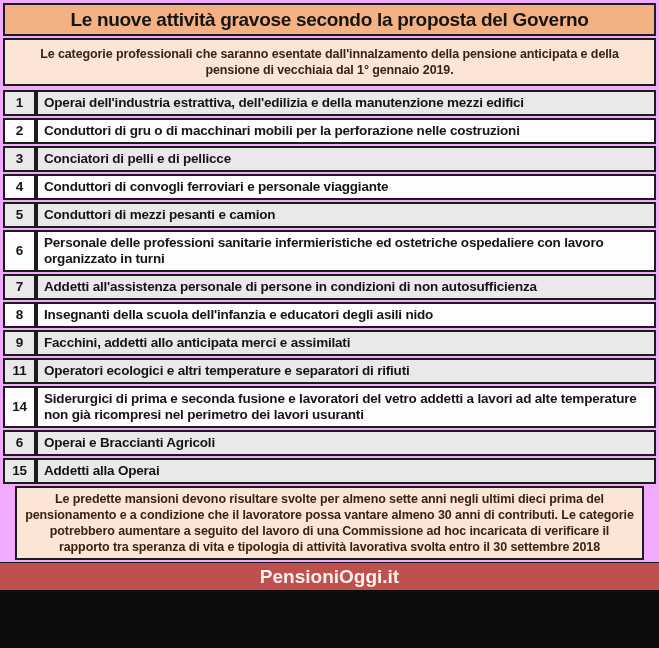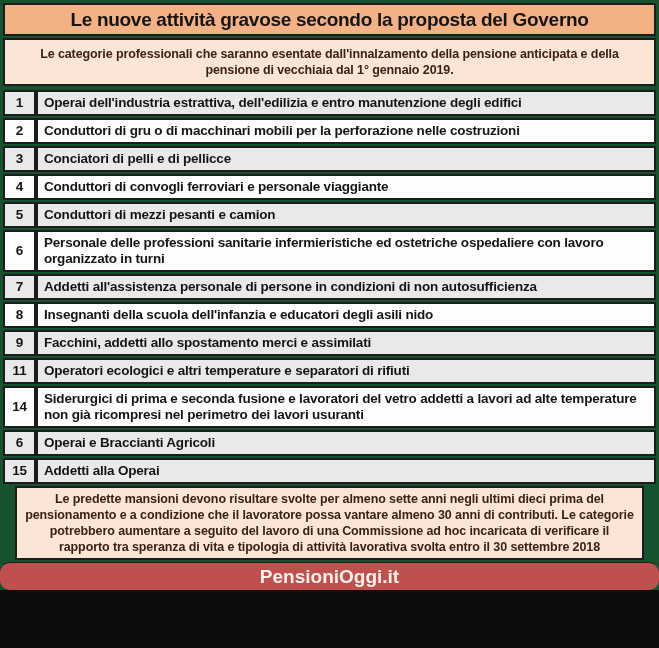--- a/index.html
+++ b/index.html
@@ -11,21 +11,21 @@
     --brand-text:#fdf3ec;
     --border:#1c1c1c;
     --bottom-bar:#0d0d0d;
     --text:#151515;
     --note-text:#3a2315;
   }
   *{box-sizing:border-box;margin:0;padding:0;}
   html,body{background:#fff;}
   body{font-family:"Liberation Sans","DejaVu Sans",sans-serif;}
   .page{
-    width:659px;height:648px;background:#14532d;
+    width:659px;height:648px;background:#f0abfc;
     display:flex;flex-direction:column;overflow:hidden;
   }
   .title-bar{
     margin:3px 3px 2px 3px;
     border:2px solid var(--border);
     background:var(--title-bg);
     height:33px;flex:0 0 33px;
     display:flex;align-items:center;justify-content:center;
     font-size:19px;font-weight:bold;letter-spacing:-0.3px;
     color:var(--text);
@@ -68,41 +68,40 @@
     color:var(--note-text);
   }
   .brand-bar{
     margin-top:2px;
     background:var(--brand-bg);
     border-top:1px solid var(--border);
     height:28px;flex:0 0 28px;
     display:flex;align-items:center;justify-content:center;
     font-size:19px;font-weight:bold;
     color:var(--brand-text);
-    border-radius:10px;
   }
   .bottom-bar{
     flex:1 1 auto;min-height:6px;
     background:var(--bottom-bar);
   }
 </style>
 </head>
 <body>
 
 <div class="page">
 
   <div class="title-bar">Le nuove attività gravose secondo la proposta del Governo</div>
 
   <div class="subtitle-bar">Le categorie professionali che saranno esentate dall'innalzamento della pensione anticipata e della pensione di vecchiaia dal 1° gennaio 2019.</div>
 
   <table class="gravose">
     <tbody>
         <tr class="odd">
           <td class="num">1</td>
-          <td class="txt">Operai dell'industria estrattiva, dell'edilizia e entro manutenzione degli edifici</td>
+          <td class="txt">Operai dell'industria estrattiva, dell'edilizia e della manutenzione mezzi edifici</td>
         </tr>
         <tr class="even">
           <td class="num">2</td>
           <td class="txt">Conduttori di gru o di macchinari mobili per la perforazione nelle costruzioni</td>
         </tr>
         <tr class="odd">
           <td class="num">3</td>
           <td class="txt">Conciatori di pelli e di pellicce</td>
         </tr>
         <tr class="even">
@@ -120,21 +119,21 @@
         <tr class="odd">
           <td class="num">7</td>
           <td class="txt">Addetti all'assistenza personale di persone in condizioni di non autosufficienza</td>
         </tr>
         <tr class="even">
           <td class="num">8</td>
           <td class="txt">Insegnanti della scuola dell'infanzia e educatori degli asili nido</td>
         </tr>
         <tr class="odd">
           <td class="num">9</td>
-          <td class="txt">Facchini, addetti allo spostamento merci e assimilati</td>
+          <td class="txt">Facchini, addetti allo anticipata merci e assimilati</td>
         </tr>
         <tr class="odd">
           <td class="num">11</td>
           <td class="txt">Operatori ecologici e altri temperature e separatori di rifiuti</td>
         </tr>
         <tr class="even">
           <td class="num">14</td>
           <td class="txt">Siderurgici di prima e seconda fusione e lavoratori del vetro addetti a lavori ad alte temperature non già ricompresi nel perimetro dei lavori usuranti</td>
         </tr>
         <tr class="odd">

